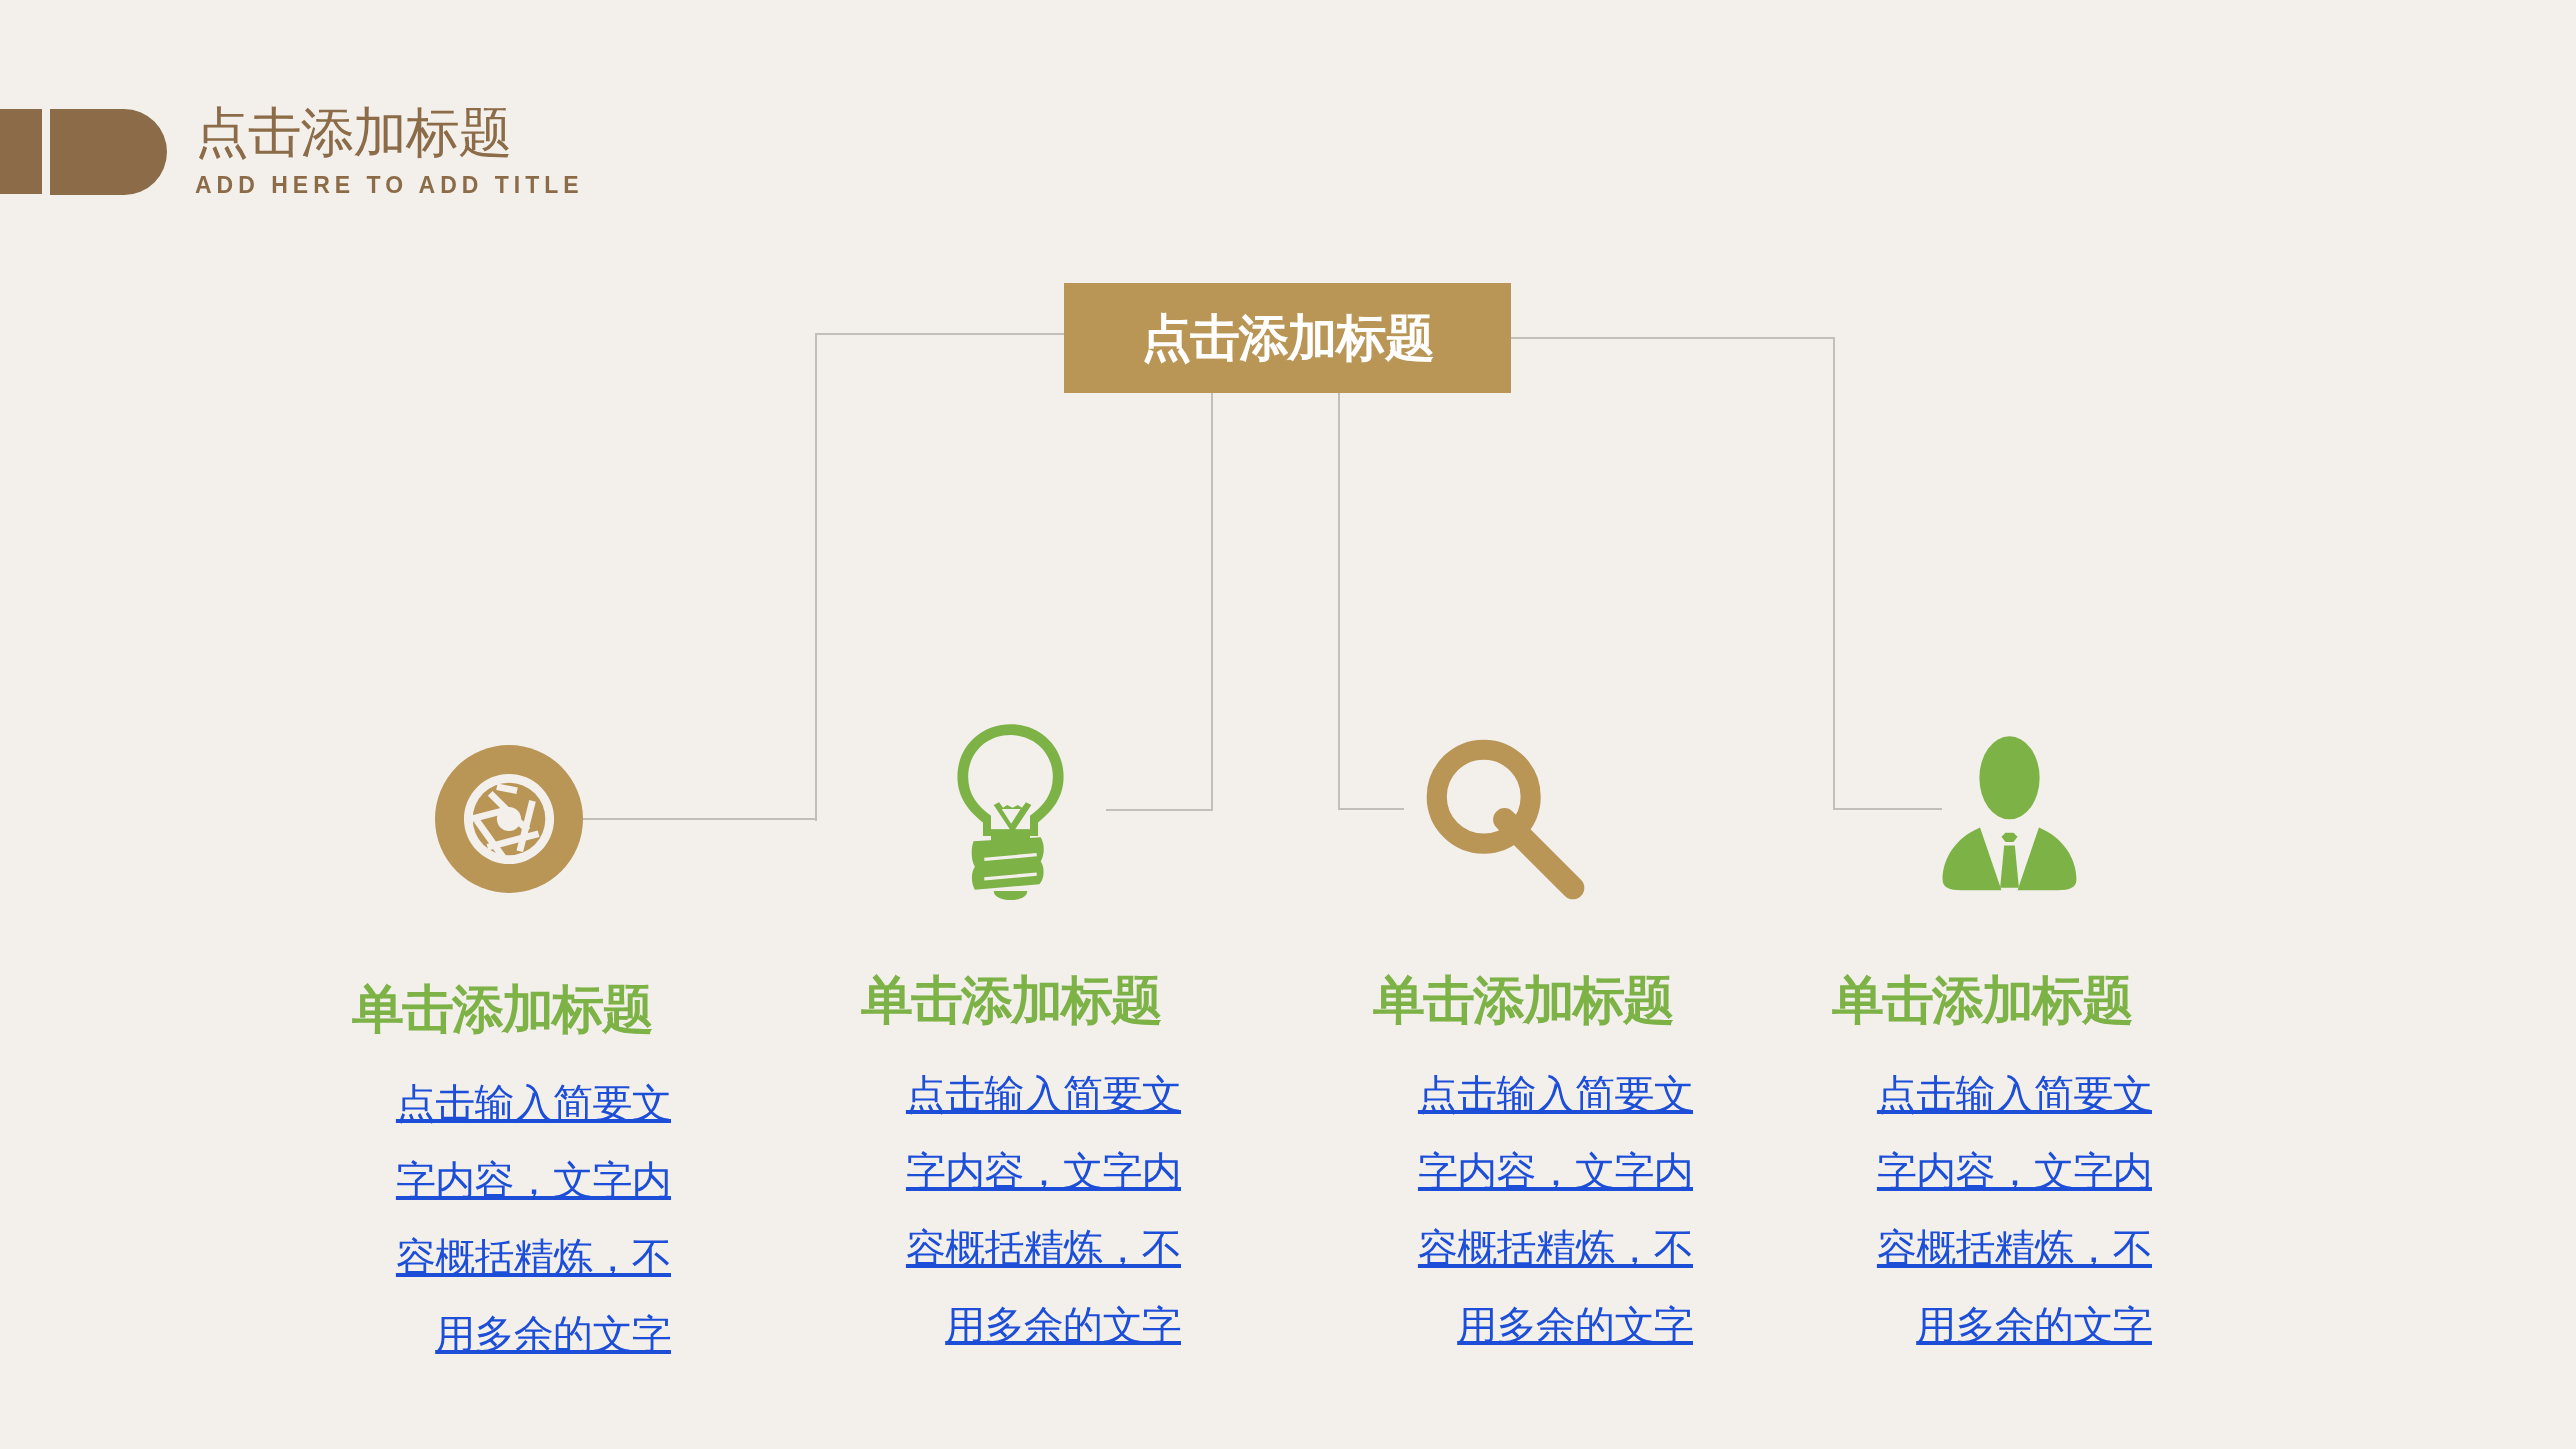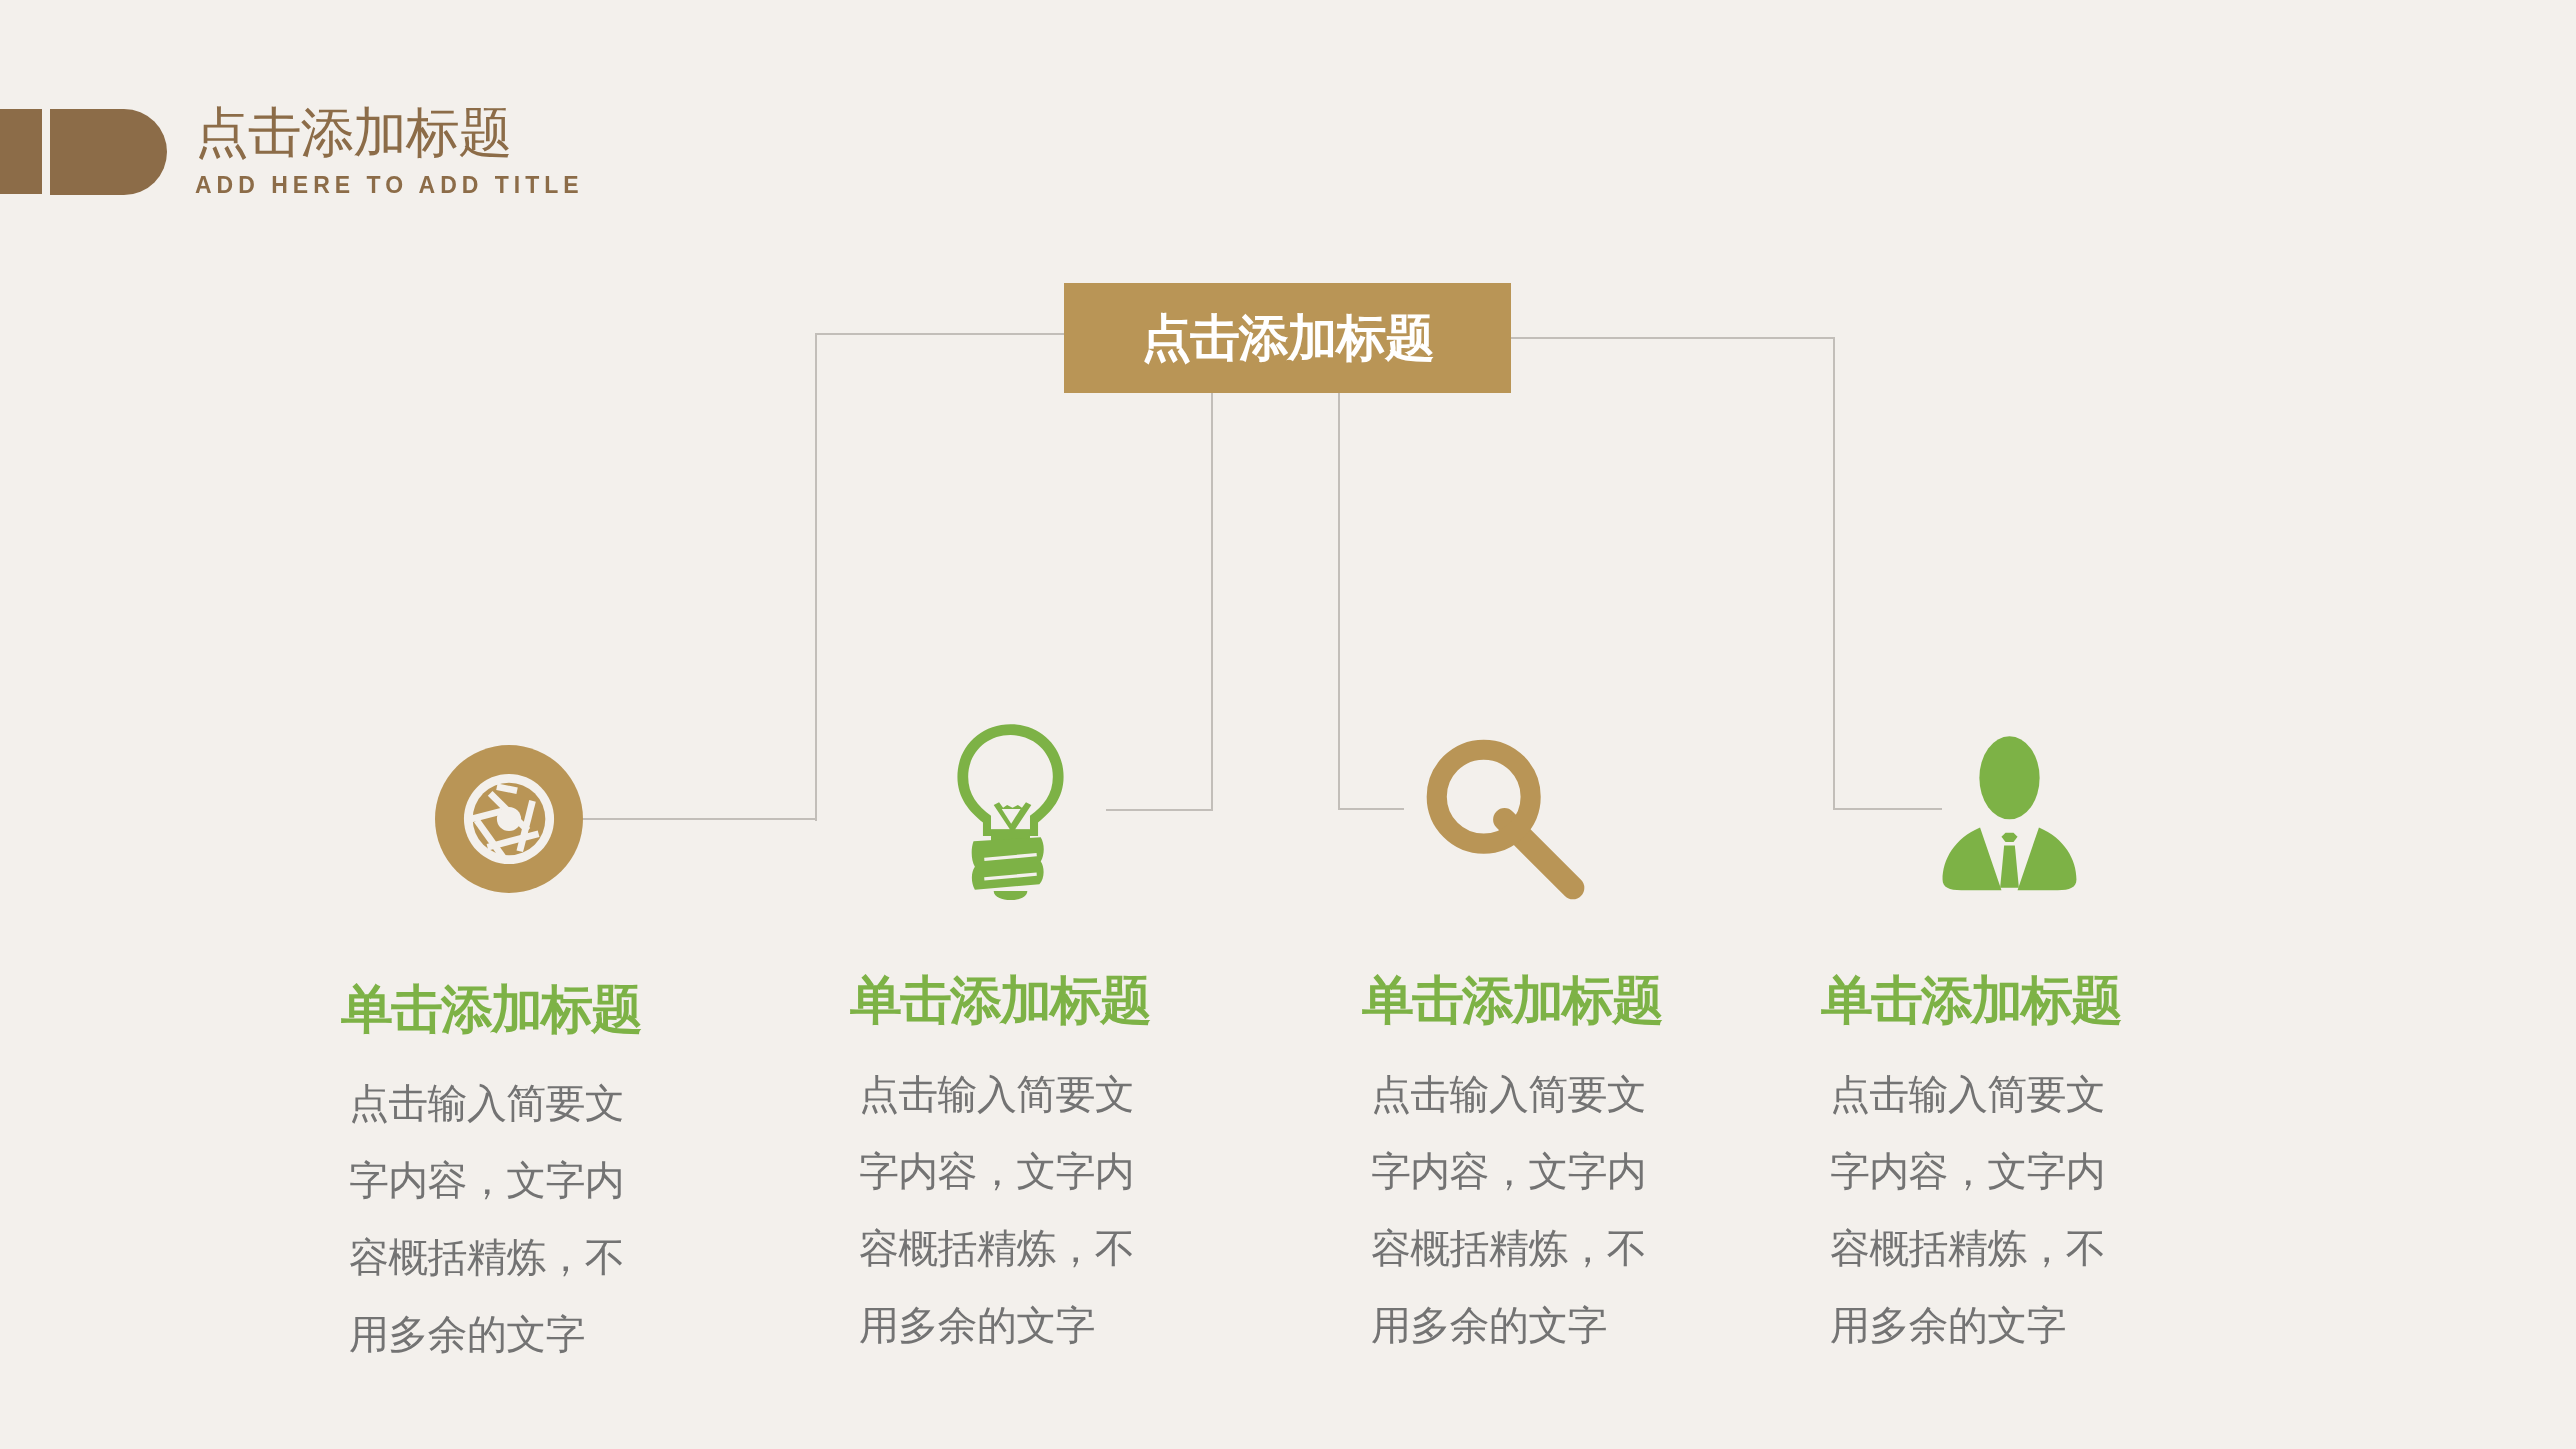--- a/index.html
+++ b/index.html
@@ -9,22 +9,22 @@
     font-family:"DejaVu Sans", "Liberation Sans", sans-serif;
   }
   .abs { position:absolute; }
   .deco-a { left:0; top:109px; width:42px; height:85px; background:#8c6c48; }
   .deco-b { left:50px; top:109px; width:117px; height:86px; background:#8c6c48; border-radius:0 43px 43px 0 / 0 43px 43px 0; }
   .page-title { left:195px; top:101px; font-size:54px; line-height:64px; color:#8c6c48; white-space:nowrap; letter-spacing:-1.3px; }
   .page-subtitle { left:195px; top:172px; font-size:23px; line-height:27px; color:#8c6c48; letter-spacing:5px; white-space:nowrap; font-family:"Liberation Sans", sans-serif;font-weight:bold; }
   .center-box { left:1064px; top:283px; width:447px; height:110px; background:#b99556; display:flex; align-items:center; justify-content:center; }
   .center-box span { color:#ffffff; font-size:50px; font-weight:bold; letter-spacing:-1.3px; white-space:nowrap; }
   .line { position:absolute; background:#c2beb9; }
-  .col-title { position:absolute; width:322px; color:#7db246; font-weight:bold; font-size:52px; line-height:60px; white-space:nowrap; letter-spacing:-2px; }
-  .col-body { position:absolute; width:322px; text-align:left; color:#737373; font-size:40px; line-height:77px; letter-spacing:-0.7px; }
+  .col-title { position:absolute; width:322px; text-align:center; color:#7db246; font-weight:bold; font-size:52px; line-height:60px; white-space:nowrap; letter-spacing:-2px; }
+  .col-body { position:absolute; width:322px; text-align:right; color:#1d4ed8; font-size:40px; line-height:77px; letter-spacing:-0.7px;text-decoration:underline; }
   .col-body div { white-space:nowrap; }
   svg { position:absolute; overflow:visible; }
 </style>
 </head>
 <body>
 
 <div class="abs deco-a"></div>
 <div class="abs deco-b"></div>
 <div class="abs page-title">点击添加标题</div>
 <div class="abs page-subtitle">ADD HERE TO ADD TITLE</div>

